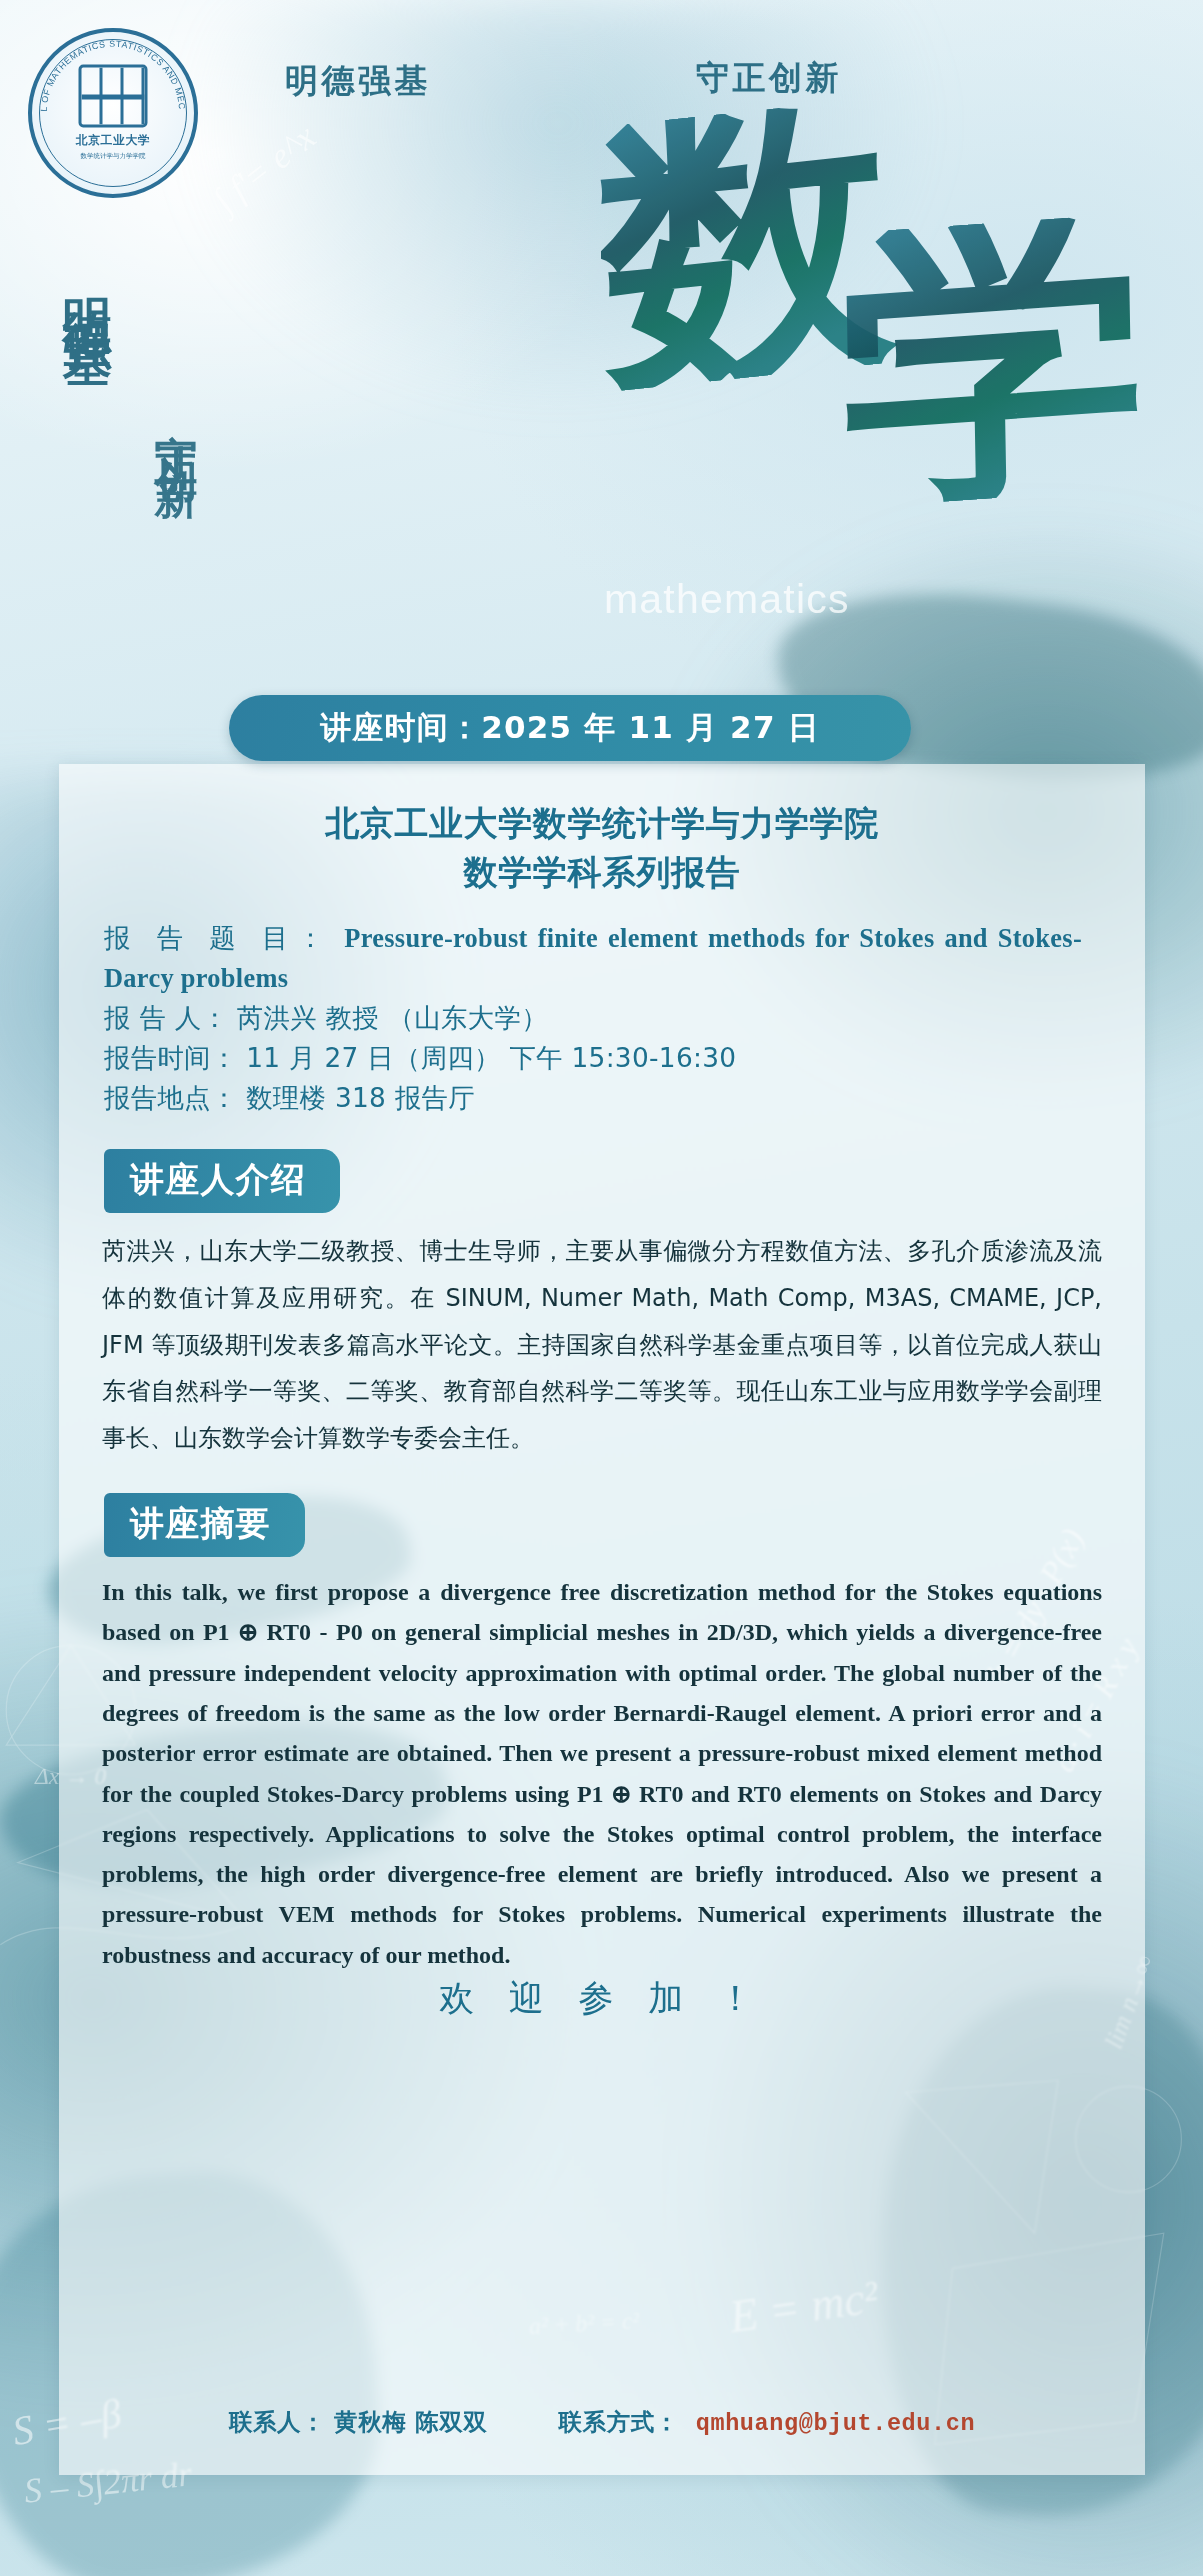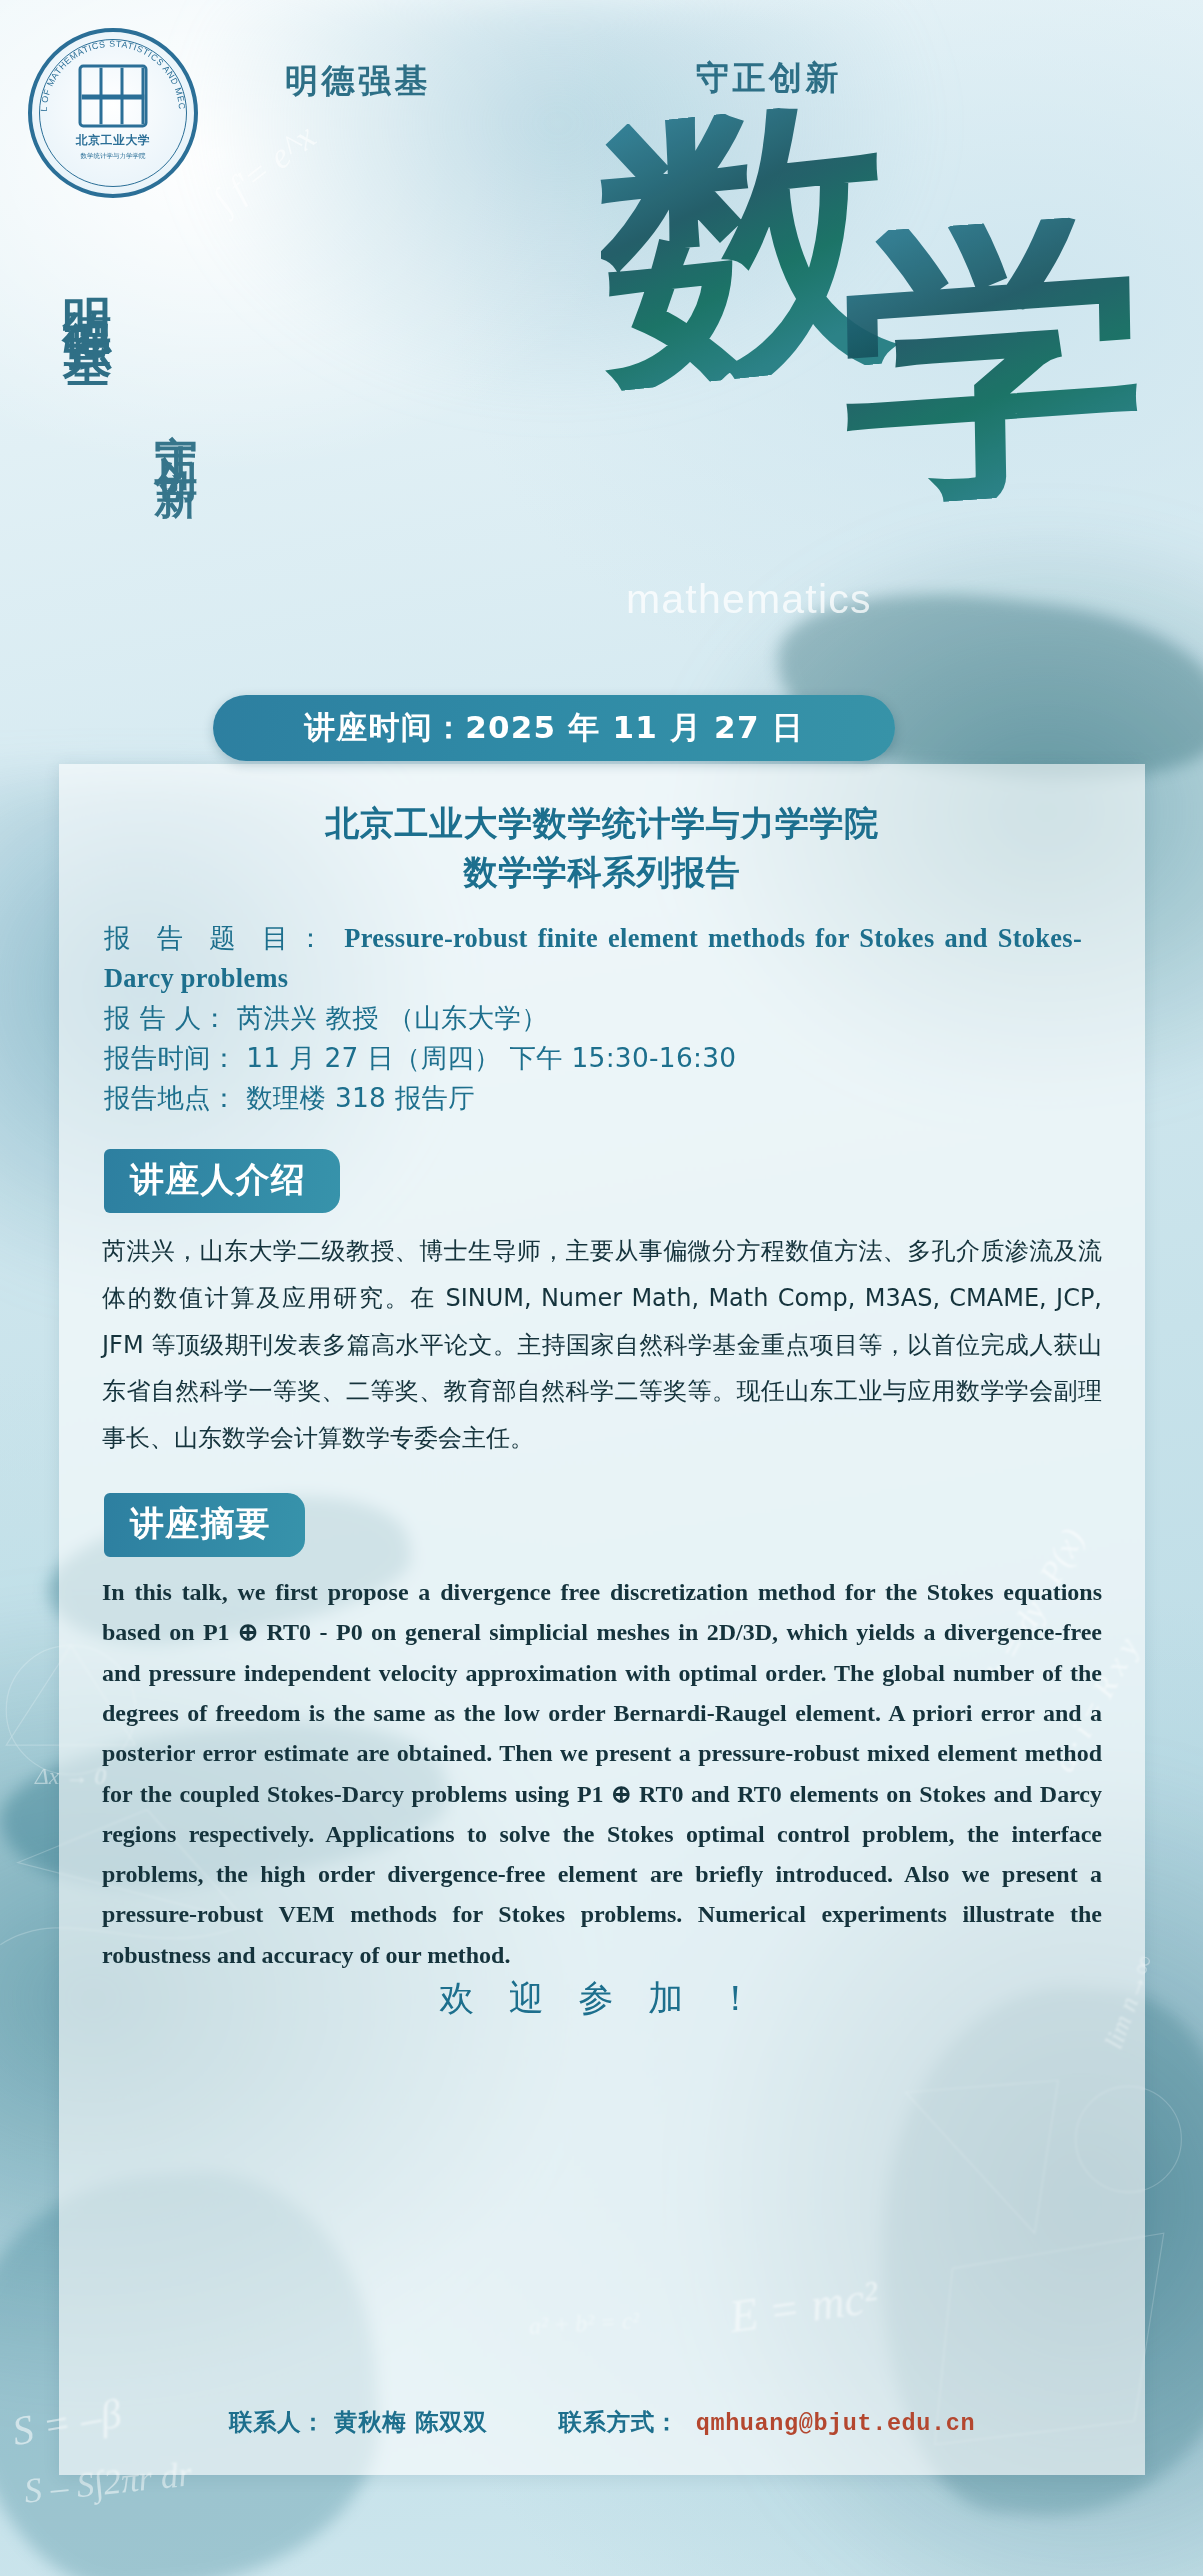--- a/index.html
+++ b/index.html
@@ -91,21 +91,21 @@
     background: linear-gradient(160deg, #2b7d94 0%, #17545f 35%, #0d6b5c 60%, #1e7a7f 85%);
     -webkit-background-clip: text;
     background-clip: text;
     color: transparent;
     opacity: .92;
   }
   #calligraphy .g1 { left: 11.8px; top: 23.5px; font-size: 294px; transform: rotate(-6deg) skewX(-4deg); }
   #calligraphy .g2 { left: 253px; top: 135px; font-size: 306px; transform: rotate(-4deg) skewX(-3deg); }
   #mathematics-word {
     position: absolute;
-    left: 626px;
+    left: 604px;
     top: 576px;
     font-family: "Liberation Sans", sans-serif;
     font-size: 41px;
     letter-spacing: 1.2px;
     color: rgba(255,255,255,.75);
   }
 
   
   #logo {
     position: absolute;
@@ -184,21 +184,21 @@
     font-weight: 700;
     color: #2f6f86;
     letter-spacing: 13px;
   }
   #slogan-v-1 { left: 54px; top: 259px; font-size: 49px; }
   #slogan-v-2 { left: 148px; top: 400px; font-size: 43px; color: #36758b; }
 
   
   #date-banner {
     position: absolute;
-    left: 213px;
+    left: 229px;
     top: 695px;
     width: 682px;
     height: 66px;
     border-radius: 33px;
     background: linear-gradient(100deg, #2d7fa0 0%, #2f8aa6 45%, #3793a8 100%);
     box-shadow: 0 3.5px 10.6px rgba(20,70,90,.25);
     display: flex;
     align-items: center;
     justify-content: center;
     color: #ffffff;

